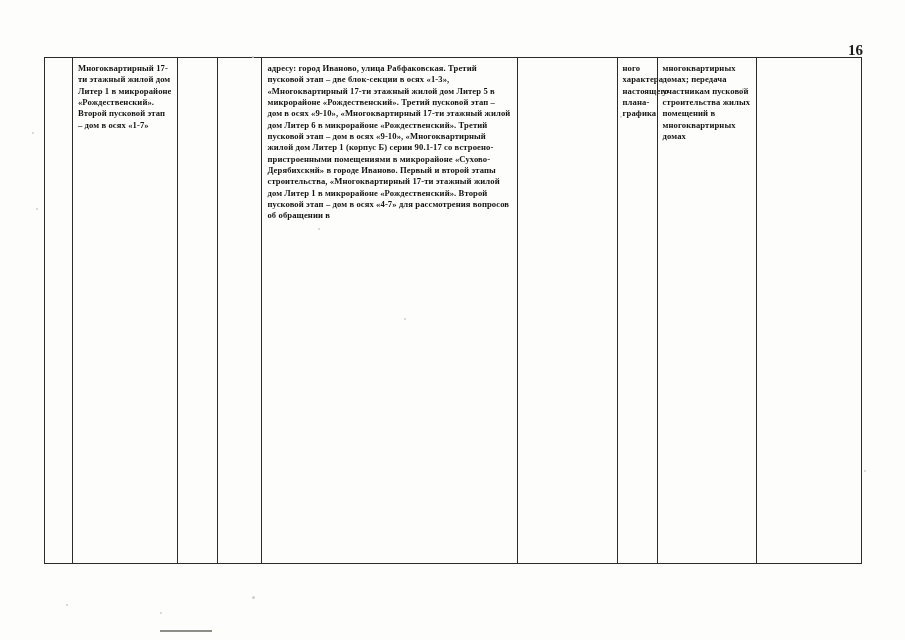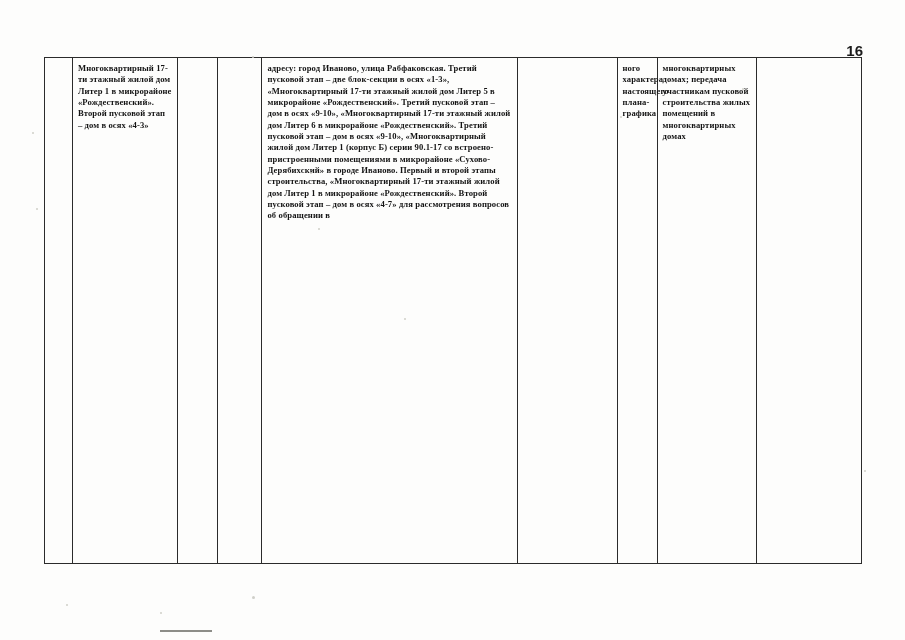--- a/index.html
+++ b/index.html
@@ -22,21 +22,21 @@
     border-radius: 50%;
     pointer-events: none;
   }
   .page-number {
     position: absolute;
     right: 42px;
     top: 42px;
     font-size: 15px;
     font-weight: bold;
     color: #1c1c1c;
-    font-family: Liberation Sans, sans-serif;
+    font-family: Liberation Serif, serif;
   }
   .table {
     position: absolute;
     left: 44px;
     top: 57px;
     width: 818px;
     height: 507px;
     border: 1px solid #2b2b2b;
     box-sizing: border-box;
     display: flex;
@@ -80,21 +80,21 @@
 
 <div class="page">
 
   <div class="page-number">16</div>
 
   <div class="table">
     <div class="col c1">
       <div class="cell-text"></div>
     </div>
     <div class="col c2">
-      <div class="cell-text">Многоквартирный 17-ти этажный жилой дом Литер 1 в микрорайоне «Рождественский». Второй пусковой этап – дом в осях «4-3»</div>
+      <div class="cell-text">Многоквартирный 17-ти этажный жилой дом Литер 1 в микрорайоне «Рождественский». Второй пусковой этап – дом в осях «1-7»</div>
     </div>
     <div class="col c3">
       <div class="cell-text"></div>
     </div>
     <div class="col c4">
       <div class="cell-text"></div>
     </div>
     <div class="col c5">
       <div class="cell-text">адресу: город Иваново, улица Рабфаковская. Третий пусковой этап – две блок-секции в осях «1-3», «Многоквартирный 17-ти этажный жилой дом Литер 5 в микрорайоне «Рождественский». Третий пусковой этап – дом в осях «9-10», «Многоквартирный 17-ти этажный жилой дом Литер 6 в микрорайоне «Рождественский». Третий пусковой этап – дом в осях «9-10», «Многоквартирный жилой дом Литер 1 (корпус Б) серии 90.1-17 со встроено-пристроенными помещениями в микрорайоне «Сухово-Дерябихский» в городе Иваново. Первый и второй этапы строительства, «Многоквартирный 17-ти этажный жилой дом Литер 1 в микрорайоне «Рождественский». Второй пусковой этап – дом в осях «4-7» для рассмотрения вопросов об обращении в</div>
     </div>

